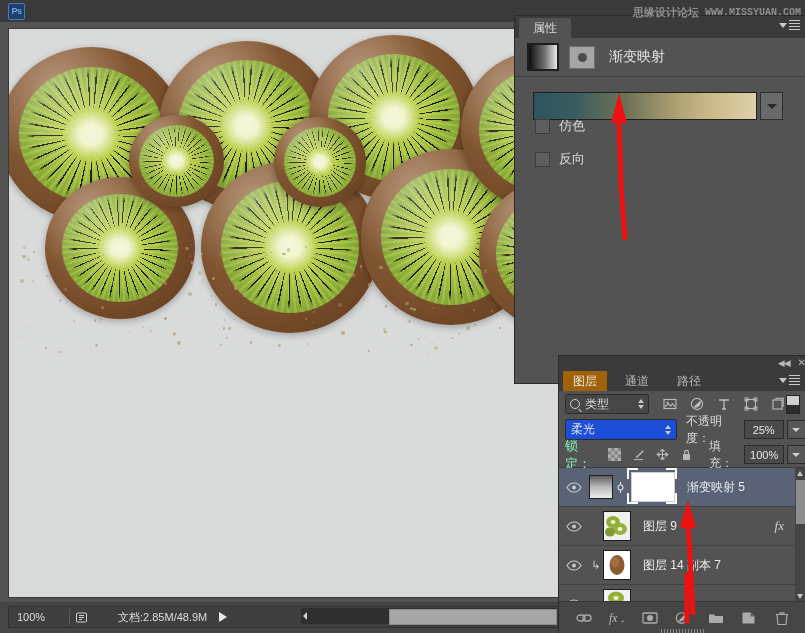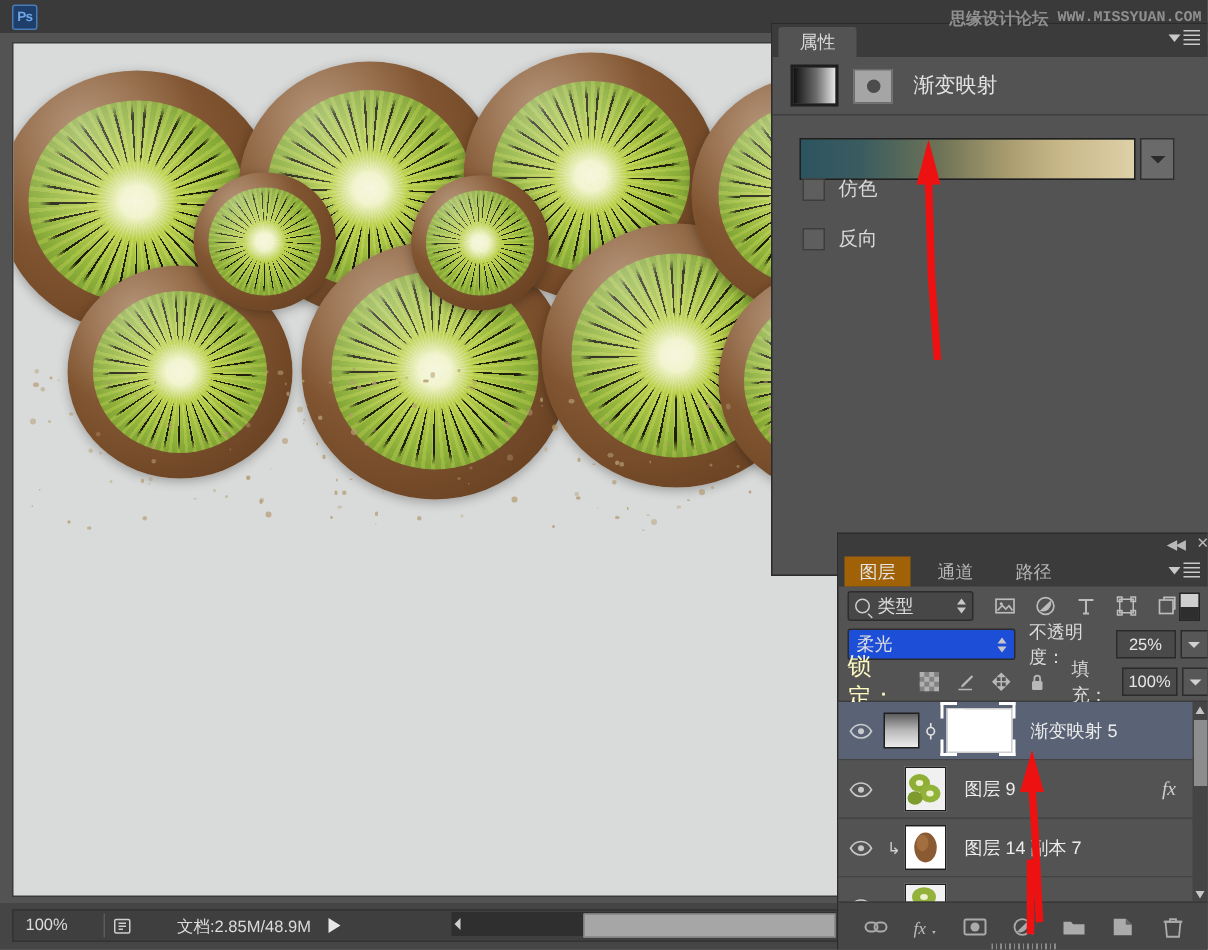--- a/index.html
+++ b/index.html
@@ -217,21 +217,21 @@
   .num-drop{
     margin-left:3px;width:19px;height:17px;background:#575757;border:1px solid #2b2b2b;
     display:flex;align-items:center;justify-content:center;
   }
   .num-drop .car{width:0;height:0;border-left:4px solid transparent;border-right:4px solid transparent;border-top:4px solid #d0d0d0;}
 
   .lp-lock{
     position:absolute;left:0;top:86px;width:247px;height:25px;
     display:flex;align-items:center;border-bottom:1px solid #3c3c3c;
   }
-  .lock-lbl{margin-left:6px;font-size:16px;color:#fef9c3;}
+  .lock-lbl{margin-left:6px;font-size:13px;color:#86efac;}
   .lock-icons{display:flex;align-items:center;gap:11px;margin-left:8px;}
   .lock-ico{width:13px;height:13px;opacity:.8;}
   .fill-lbl{margin-left:16px;font-size:12px;color:#dcdcdc;}
 
   
   .layer-list{
     position:absolute;left:0;top:112px;width:247px;height:134px;overflow:hidden;background:#535353;
   }
   .lrow{
     position:relative;height:38px;display:flex;align-items:center;

